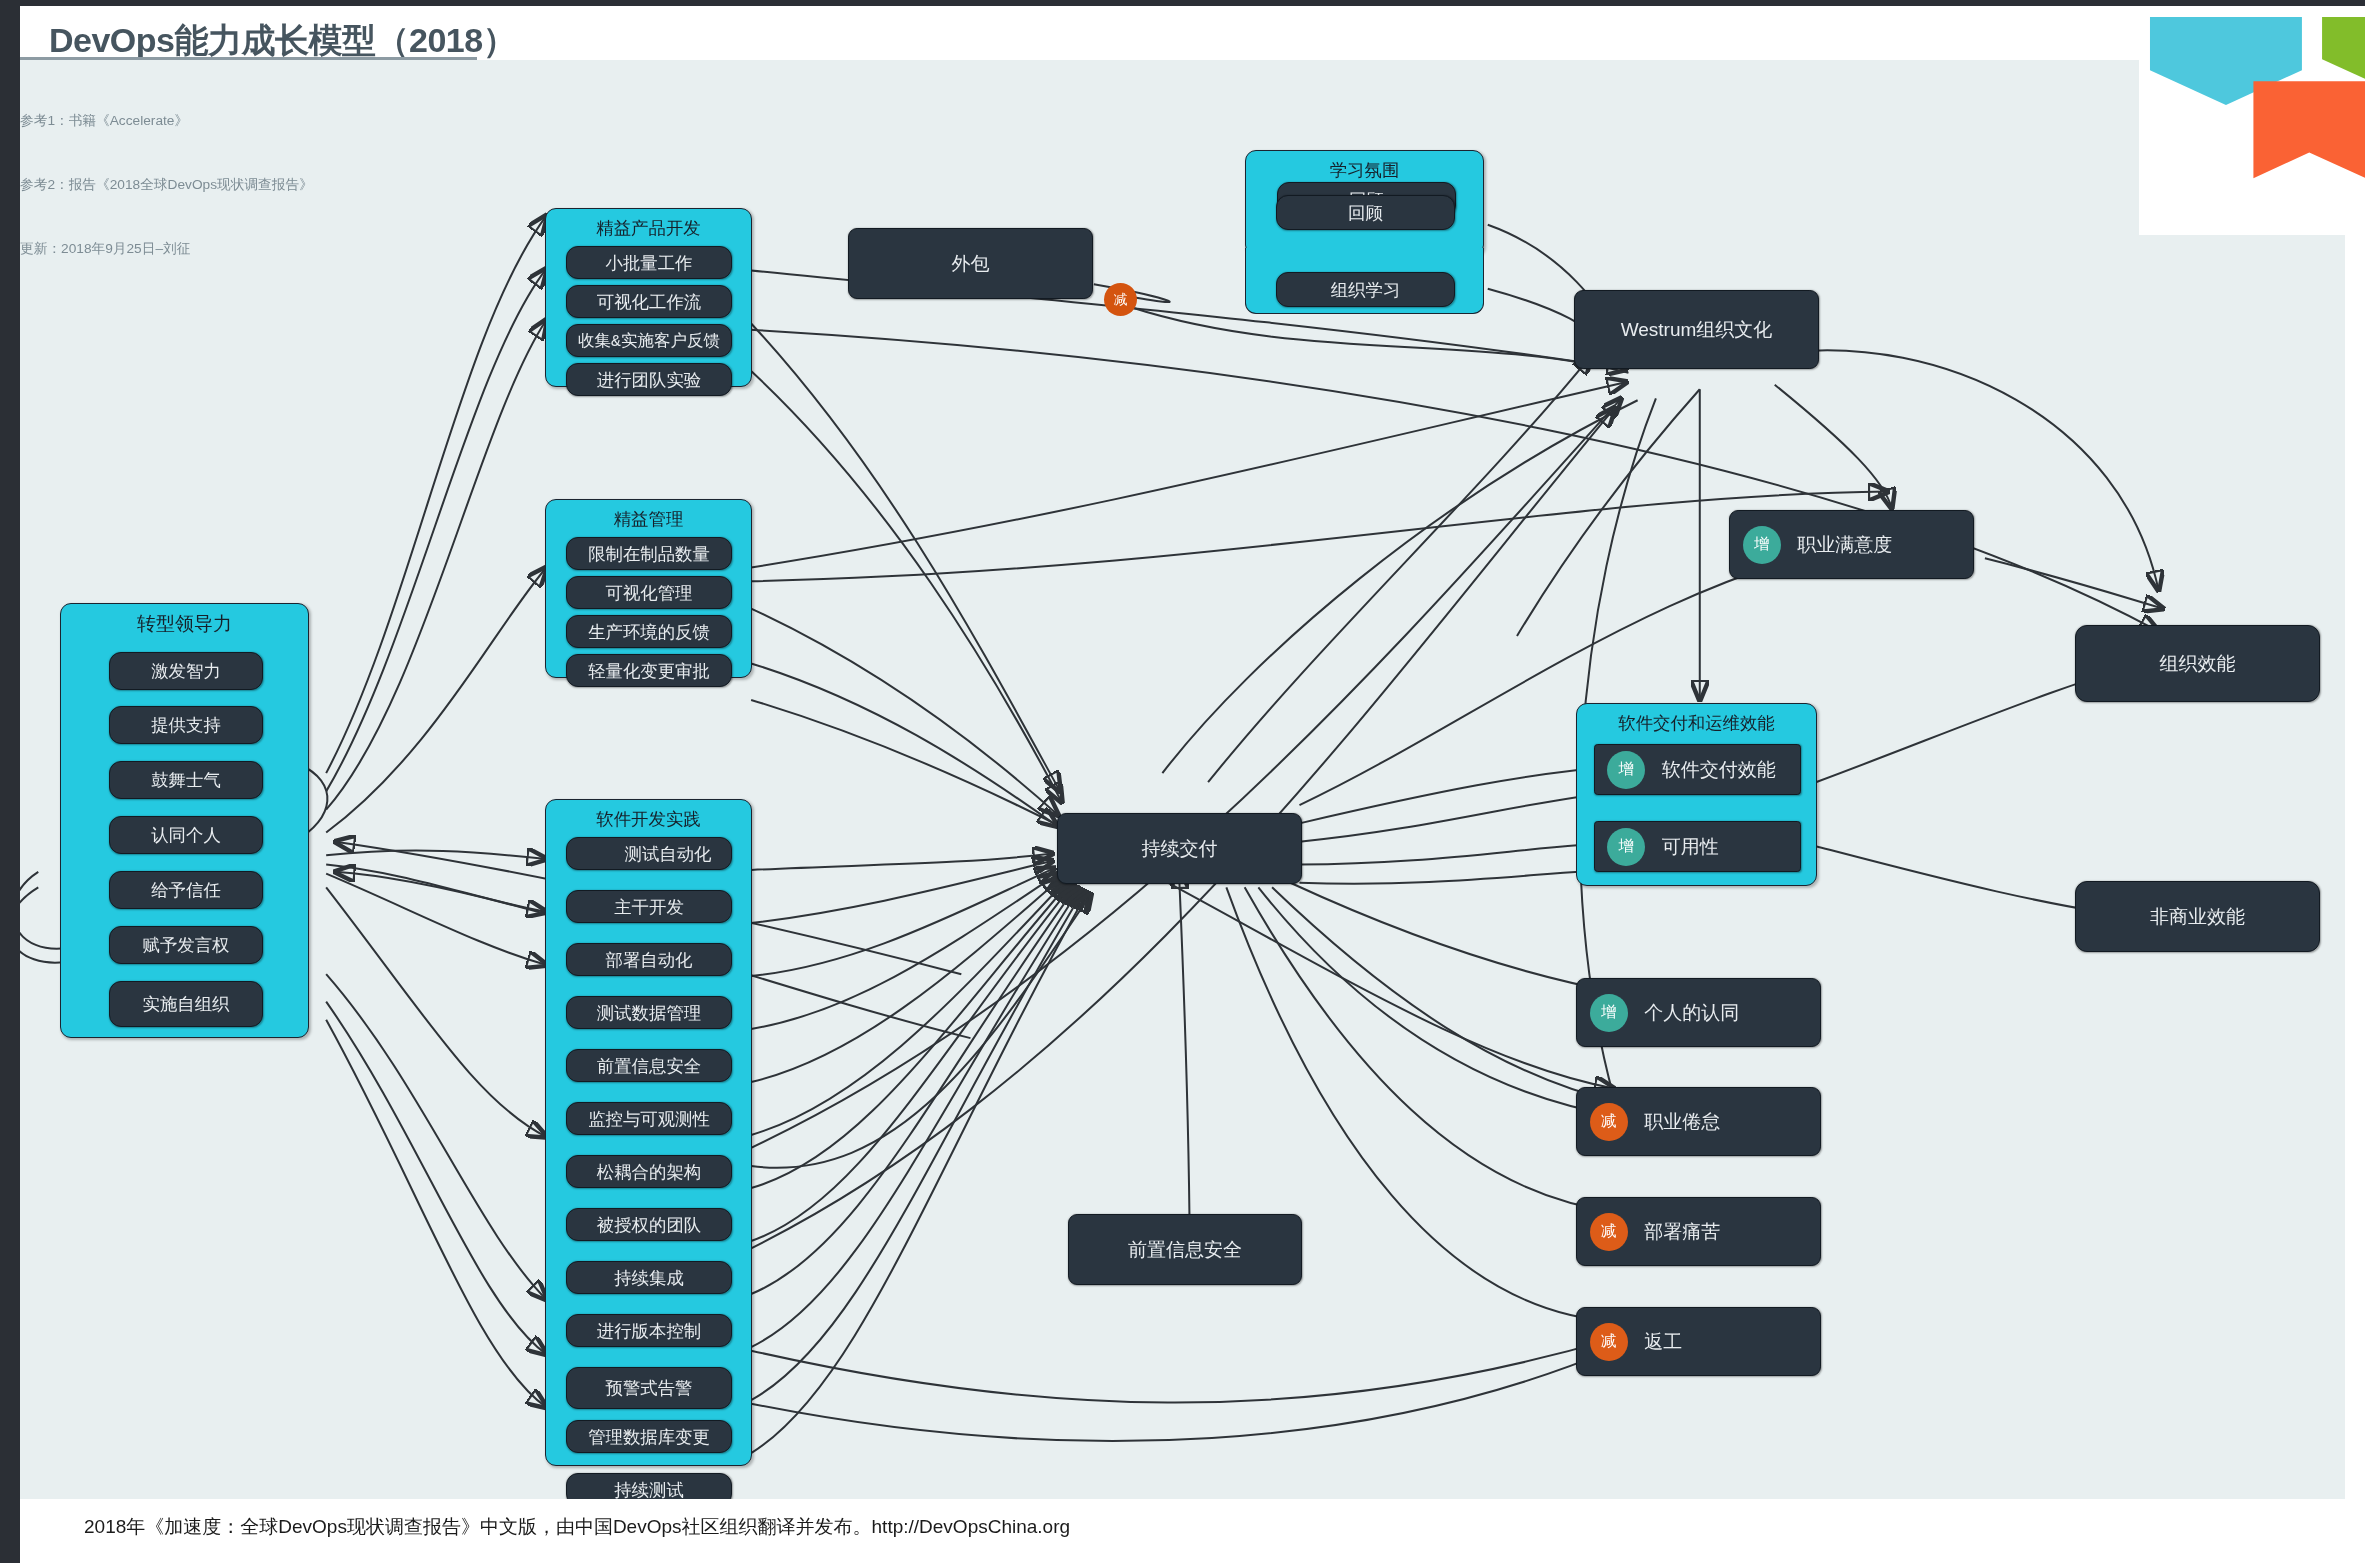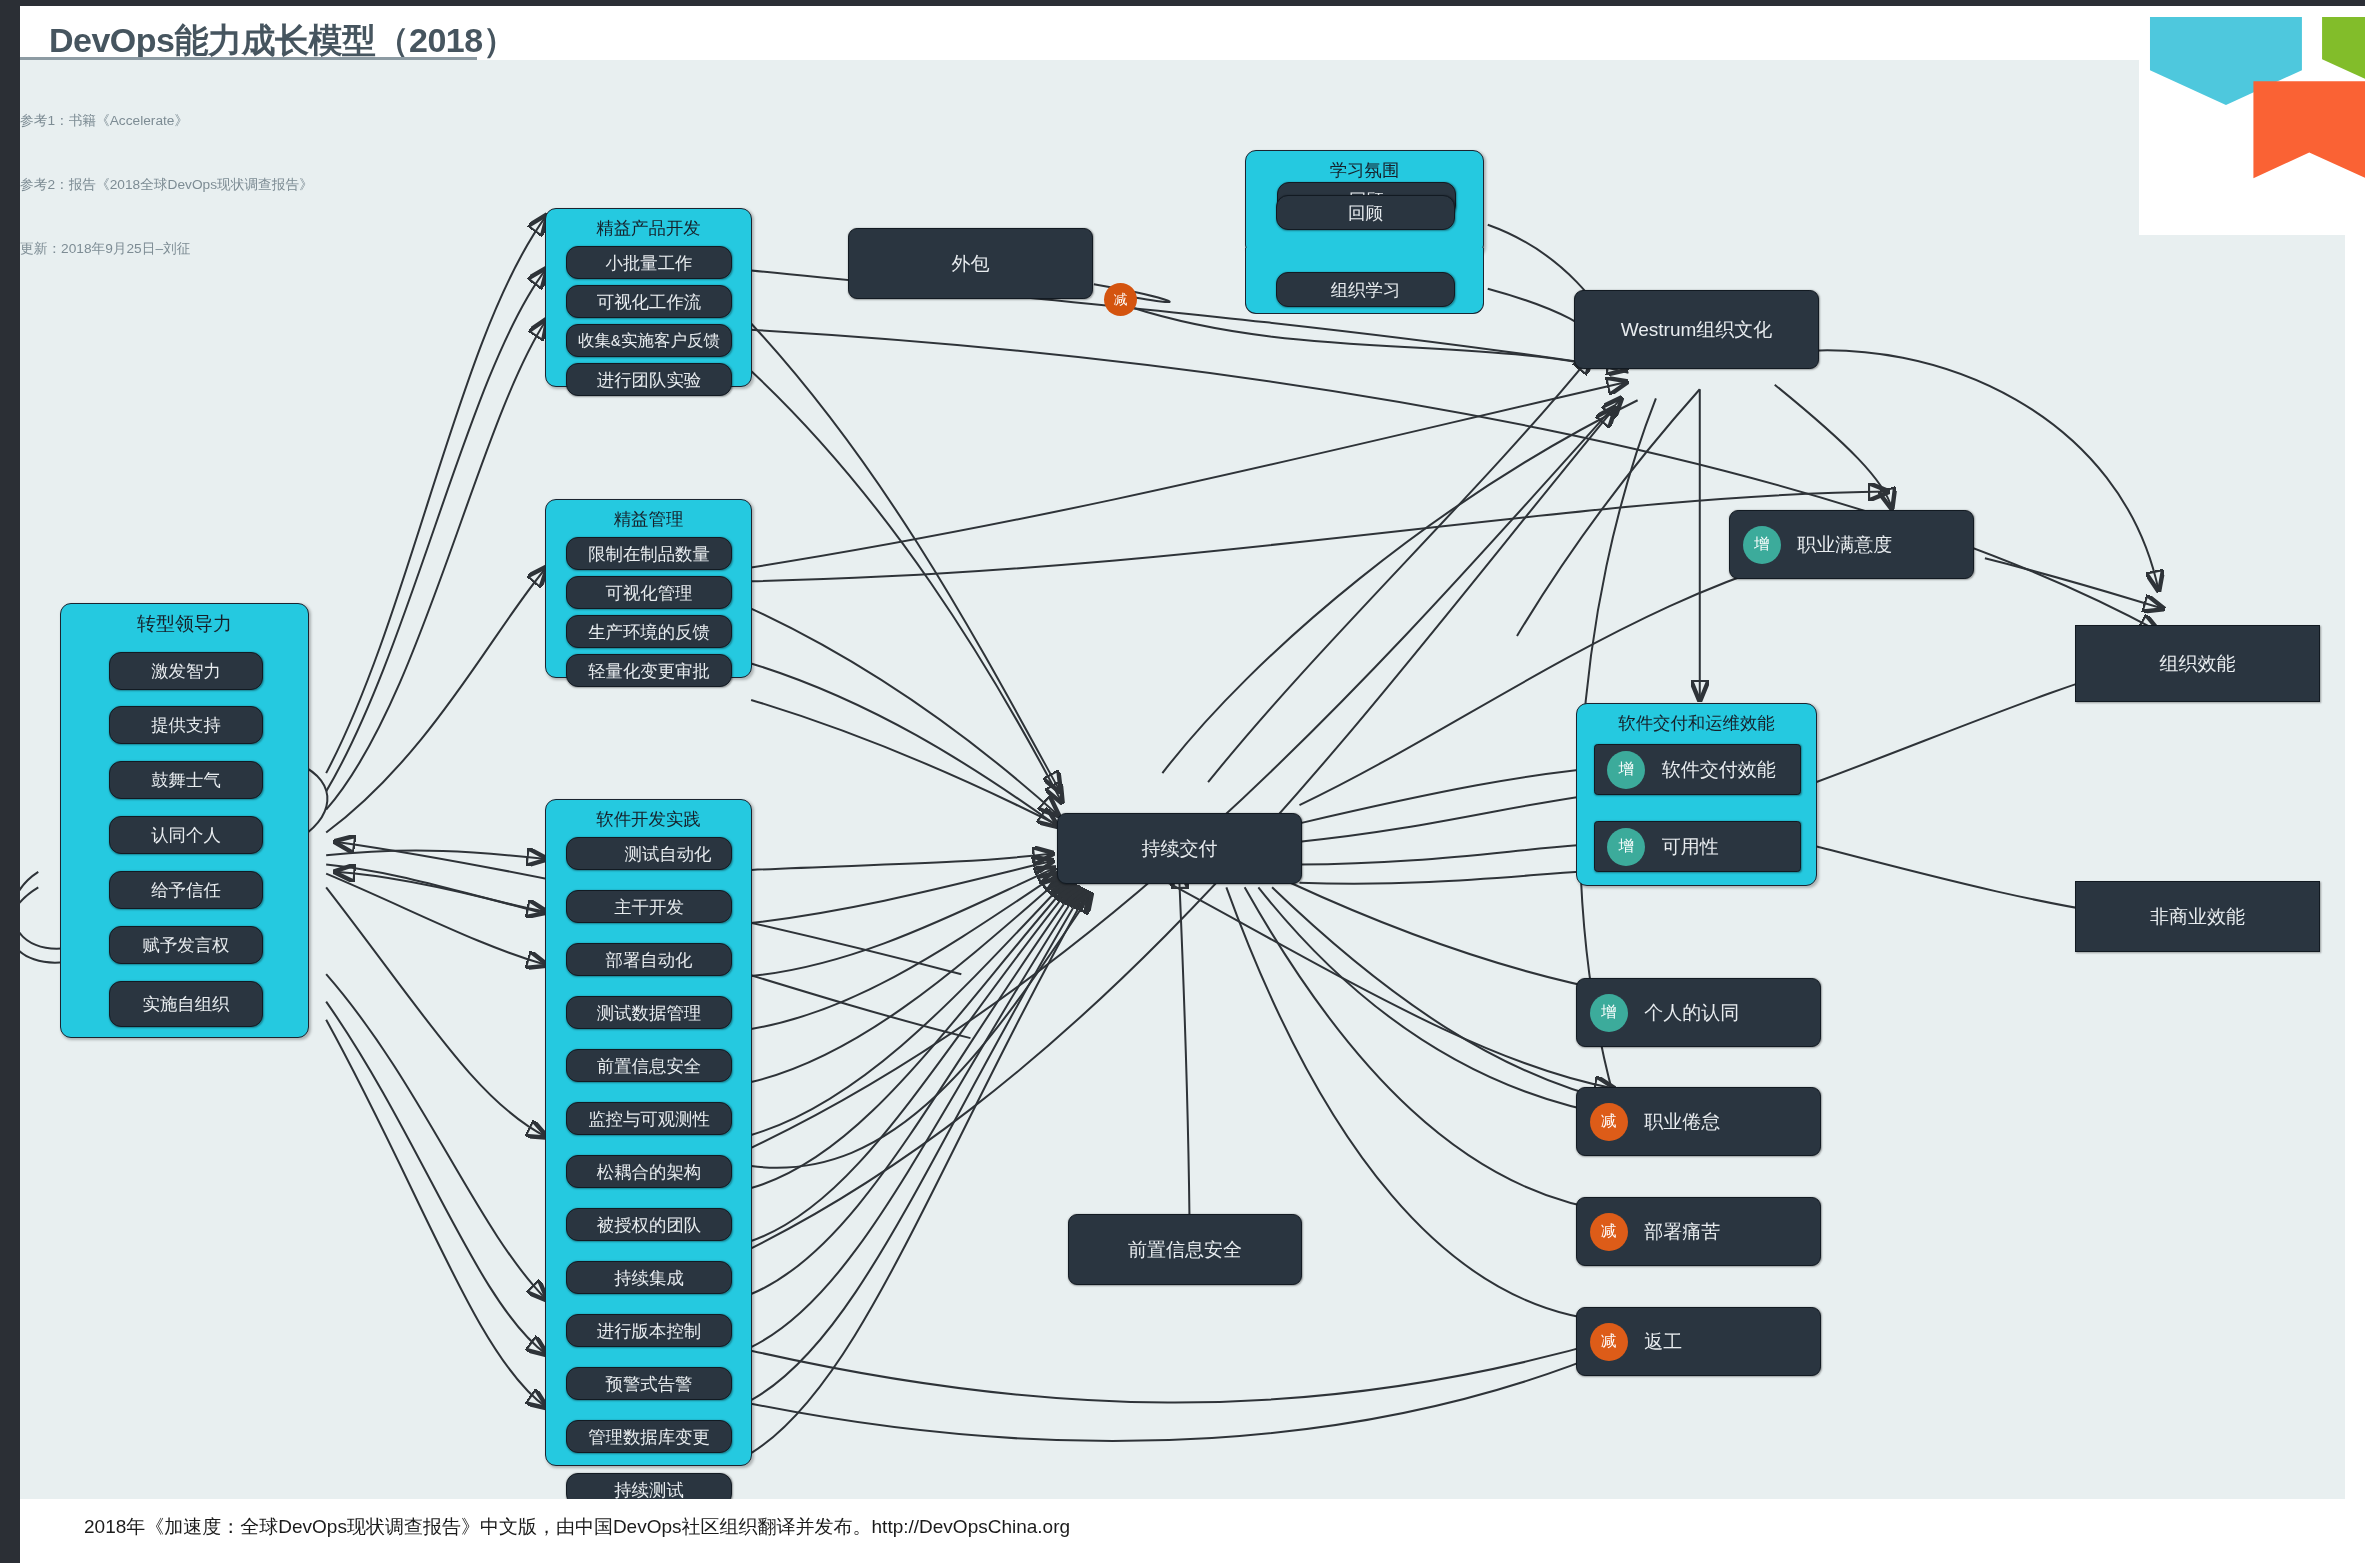--- a/index.html
+++ b/index.html
@@ -85,21 +85,21 @@
     background: #2a3540;
     border: 0.9px solid #121a22;
     color: #e8ecef;
     font-size: 17.4px;
     display: flex; align-items: center; justify-content: center;
     white-space: nowrap;
     box-shadow: 0.9px 0.9px 1.8px rgba(0,0,0,0.35);
   }
   .node.sub { border-radius: 12px; font-family: Liberation Mono, monospace; }
   .node.big { border-radius: 9.1px; font-size: 19px; text-align: center; }
-  .node.sq  { border-radius: 0; font-size: 19px; }
+  .node.sq  { border-radius: 12px; font-size: 19px; }
   .node.outcome {
     border-radius: 9.1px; justify-content: flex-start; padding-left: 12.8px;
     font-size: 19px;
   }
   .node.outcome .label { margin-left: 16.5px; }
   .badge {
     width: 38px; height: 38px; border-radius: 50%;
     display: flex; align-items: center; justify-content: center;
     font-size: 15.5px; color: #ffffff; flex: 0 0 auto;
   }
@@ -264,21 +264,21 @@
       <div class="node sub" style="left:20px; top:37px; width:166px; height:33px;padding-left:38px;">测试自动化</div>
       <div class="node sub" style="left:20px; top:90px; width:166px; height:33px;">主干开发</div>
       <div class="node sub" style="left:20px; top:143px; width:166px; height:33px;">部署自动化</div>
       <div class="node sub" style="left:20px; top:196px; width:166px; height:33px;">测试数据管理</div>
       <div class="node sub" style="left:20px; top:249px; width:166px; height:33px;">前置信息安全</div>
       <div class="node sub" style="left:20px; top:302px; width:166px; height:33px;">监控与可观测性</div>
       <div class="node sub" style="left:20px; top:355px; width:166px; height:33px;">松耦合的架构</div>
       <div class="node sub" style="left:20px; top:408px; width:166px; height:33px;">被授权的团队</div>
       <div class="node sub" style="left:20px; top:461px; width:166px; height:33px;">持续集成</div>
       <div class="node sub" style="left:20px; top:514px; width:166px; height:33px;">进行版本控制</div>
-      <div class="node sub" style="left:20px; top:567px; width:166px; height:33px;">预警式告警</div>
+      <div class="node sub" style="left:20px; top:567px; width:166px; height:42px;">预警式告警</div>
       <div class="node sub" style="left:20px; top:620px; width:166px; height:33px;">管理数据库变更</div>
       <div class="node sub" style="left:20px; top:673px; width:166px; height:33px;">持续测试</div>
     </div>
 
     <div class="group" style="left:40px; top:543px; width:249px; height:435px;">
       <div class="group-title" style="font-size:19px;">转型领导力</div>
       <div class="node sub" style="left:48px; top:48px; width:154px; height:38px;">激发智力</div>
       <div class="node sub" style="left:48px; top:102px; width:154px; height:38px;">提供支持</div>
       <div class="node sub" style="left:48px; top:157px; width:154px; height:38px;">鼓舞士气</div>
       <div class="node sub" style="left:48px; top:212px; width:154px; height:38px;">认同个人</div>

